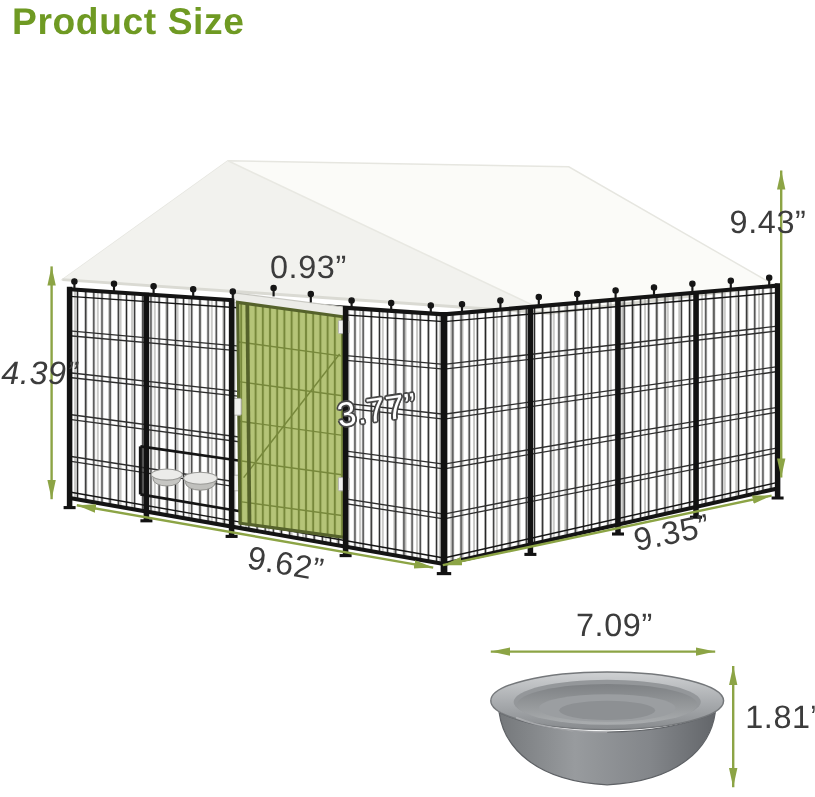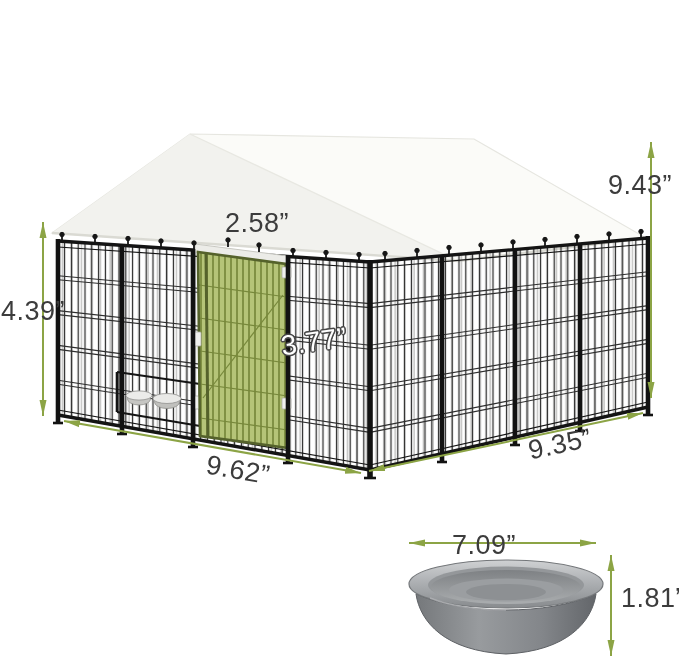--- a/index.html
+++ b/index.html
@@ -28,20 +28,21 @@
   .arrowhead{fill:var(--arrow_green,#8ca445);}
   .door-fill{fill:var(--door_green,#b5c478);}
   .door-edge{stroke:var(--door_frame_green,#55622b);}
   .door-wire{stroke:var(--door_bar_green,#77883b);}
 </style>
 </head>
 <body>
 
 <div class="canvas">
 
+  <h1 class="page-title">Product Size</h1>
 
   <svg class="scene" viewBox="0 0 679 664">
     <defs>
       <pattern id="meshDark" width="6.8" height="12" patternUnits="userSpaceOnUse">
         <line x1="3.4" y1="0" x2="3.4" y2="12" stroke="#262626" stroke-width="1.25"></line>
       </pattern>
       <pattern id="meshGray" width="9.5" height="12" patternUnits="userSpaceOnUse" patternTransform="translate(1.5,0)">
         <line x1="4" y1="0" x2="4" y2="12" stroke="#a8a8a6" stroke-width="1"></line>
       </pattern>
       <pattern id="doorBars" width="6" height="12" patternUnits="userSpaceOnUse">
@@ -237,21 +238,21 @@
                C570,605 540,610 506,610 C472,610 442,605 416,594 Z" fill="url(#bodyGrad)" stroke="#5e6165" stroke-width="1"></path>
       <ellipse cx="506" cy="584" rx="97" ry="24" fill="url(#rimGrad)" stroke="#74777a" stroke-width="1.2"></ellipse>
       <ellipse cx="506" cy="585" rx="78" ry="18.5" fill="#94979a"></ellipse>
       <ellipse cx="506" cy="587" rx="75" ry="17" fill="url(#cavGrad)"></ellipse>
       <ellipse cx="506" cy="590" rx="57" ry="11.5" fill="#9b9ea1"></ellipse>
       <ellipse cx="506" cy="592" rx="40" ry="8" fill="#8d9093"></ellipse>
       <path d="M430,598 C450,606 478,610 506,610" fill="none" stroke="#b9bbbd" stroke-width="1.4" opacity="0.7"></path>
     </g>
   </svg>
 
-  <div class="dim" style="left:215px;top:210px;width:84px;text-align:center;">2.58”</div>
+  <div class="dim" style="left:215px;top:210px;width:84px;text-align:center;">0.93”</div>
   <div class="dim" style="left:608px;top:172px;">9.43”</div>
-  <div class="dim" style="left:1px;top:298px;">4.39”</div>
+  <div class="dim" style="left:1px;top:298px;font-style:italic;">4.39”</div>
   <div class="dim outlined" style="left:281px;top:328px;">3.77”</div>
   <div class="dim rot-cw" style="left:206px;top:457px;">9.62”</div>
   <div class="dim rot-ccw" style="left:528px;top:431px;">9.35”</div>
-  <div class="dim" style="left:452px;top:508px;margin-top:24px;">7.09”</div>
+  <div class="dim" style="left:480px;top:508px;">7.09”</div>
   <div class="dim" style="left:621px;top:585px;">1.81”</div>
 </div>
 
 </body></html>

